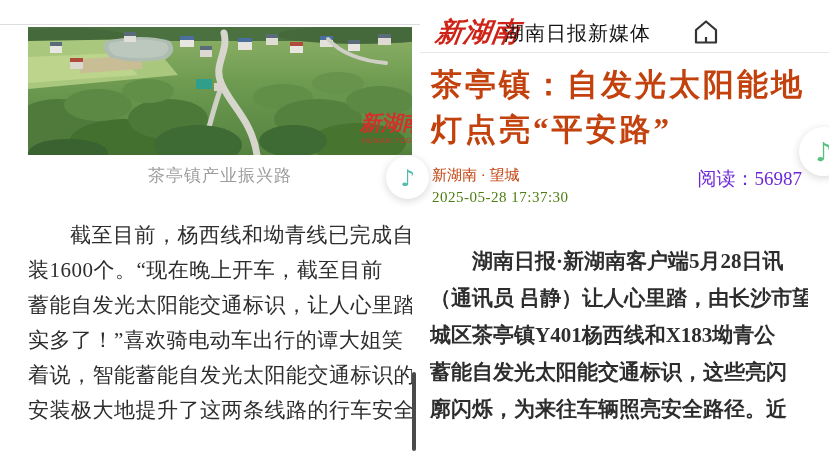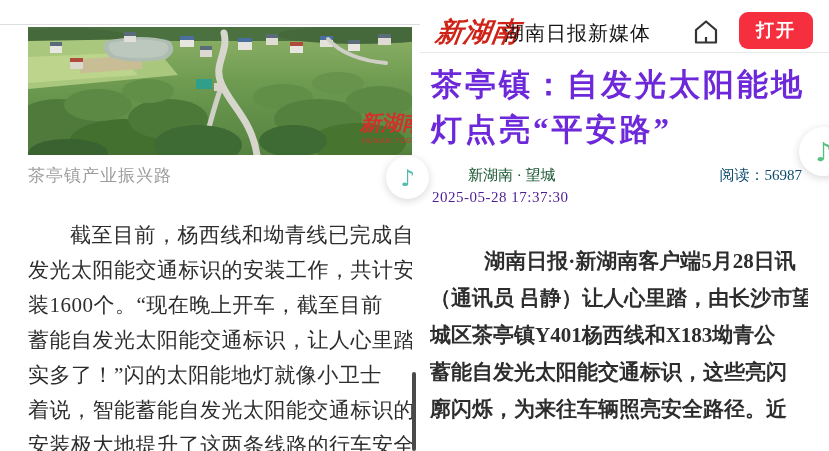--- a/index.html
+++ b/index.html
@@ -2,48 +2,48 @@
 <html><head>
 <meta charset="utf-8">
 <style>
   html,body{margin:0;padding:0;background:#fff;}
   #app{position:relative;width:829px;height:451px;background:#fff;overflow:hidden;
        font-family:"Liberation Serif","DejaVu Serif",serif;color:#222;}
 
   
   .left-hairline{position:absolute;left:0;top:24px;width:420px;height:1px;background:#ddd;}
   .photo-wrap{position:absolute;left:28px;top:27px;width:384px;height:128px;overflow:hidden;background:#6f9e52;}
-  .photo-caption{position:absolute;left:28px;top:164px;width:384px;text-align:left;
+  .photo-caption{position:absolute;left:28px;top:164px;width:384px;text-align:center;
        font-size:17px;color:#9c9c9c;letter-spacing:1px;white-space:nowrap;}
 
   .body-col{position:absolute;font-size:21px;color:#2d2d2d;}
   .body-col .line{white-space:nowrap;overflow:hidden;}
   #left-body{left:28px;top:218px;width:384px;}
   #left-body .line{height:35px;line-height:35px;letter-spacing:0.5px;}
   #right-body{left:430px;top:243px;width:378px;}
   #right-body .line{height:37px;line-height:37px;font-weight:bold;}
-  .indent{padding-left:42px;text-align:center;}
+  .indent{padding-left:42px;}
 
   
   .logo{position:absolute;left:436px;top:14px;font-size:27px;font-weight:bold;font-style:italic;
         color:#cf2318;transform:skewX(-8deg);letter-spacing:1px;white-space:nowrap;}
   .brand{position:absolute;left:504px;top:20px;font-size:20px;color:#151515;letter-spacing:1px;white-space:nowrap;}
   .home-btn{position:absolute;left:691px;top:17px;width:30px;height:30px;cursor:pointer;}
   .open-btn{position:absolute;left:739px;top:12px;width:74px;height:37px;border-radius:9px;
         background:#f52f3e;color:#fff;font-size:18px;font-weight:bold;text-align:center;line-height:37px;
         letter-spacing:2px;cursor:pointer;font-family:"Liberation Sans","DejaVu Sans",sans-serif;}
   .header-divider{position:absolute;left:420px;top:52px;width:409px;height:1px;background:#e8e8e8;}
 
   
   .title{position:absolute;left:431px;top:62px;width:398px;font-size:31px;line-height:45px;
-        font-weight:bold;color:#6d28d9;letter-spacing:3px;}
+        font-weight:bold;color:#c2410c;letter-spacing:3px;}
   .title .t-line{white-space:nowrap;}
-  .meta-source{position:absolute;left:432px;top:166px;font-size:15px;color:#14532d;white-space:nowrap;margin-left:36px;}
-  .meta-reads{position:absolute;left:640px;top:166px;width:162px;text-align:right;font-size:15px;color:#0c4a6e;white-space:nowrap;}
-  .meta-date{position:absolute;left:432px;top:189px;font-size:15px;color:#4c1d95;letter-spacing:0.5px;white-space:nowrap;}
+  .meta-source{position:absolute;left:432px;top:166px;font-size:15px;color:#c2410c;white-space:nowrap;}
+  .meta-reads{position:absolute;left:640px;top:166px;width:162px;text-align:right;font-size:19px;color:#6d28d9;white-space:nowrap;}
+  .meta-date{position:absolute;left:432px;top:189px;font-size:15px;color:#4d7c0f;letter-spacing:0.5px;white-space:nowrap;}
 
   
   .audio-fab{position:absolute;background:#fff;border-radius:50%;box-shadow:0 2px 9px rgba(0,0,0,0.16);
         display:flex;align-items:center;justify-content:center;cursor:pointer;
         font-family:"DejaVu Sans","Liberation Sans",sans-serif;}
   #fab-left{left:386px;top:156px;width:43px;height:43px;font-size:23px;color:#4fbcae;}
   #fab-right{left:799px;top:127px;width:49px;height:49px;font-size:26px;color:#55c07f;}
 
   
   .scroll-thumb{position:absolute;left:412px;top:372px;width:4px;height:79px;background:#4a4a4a;border-radius:2px;}
@@ -130,37 +130,35 @@
         <text x="0" y="0" font-size="21" font-weight="bold" font-style="italic" fill="#d4302a" font-family="Liberation Serif, DejaVu Serif, serif">新湖南</text>
         <text x="2" y="13" font-size="7" fill="#d4302a" letter-spacing="1" font-family="Liberation Sans, DejaVu Sans, sans-serif">HUNAN TODAY</text>
       </g>
     </svg>
   </div>
 
   <div class="photo-caption">茶亭镇产业振兴路</div>
 
   <div id="left-body" class="body-col">
     <div class="line indent">截至目前，杨西线和坳青线已完成自</div>
-    <div class="line">发光太阳能交通标识的安装工作，共计安</div>
     <div class="line">装1600个。“现在晚上开车，截至目前</div>
     <div class="line">蓄能自发光太阳能交通标识，让人心里踏</div>
-    <div class="line">实多了！”闪的太阳能地灯就像小卫士</div>
+    <div class="line">实多了！”喜欢骑电动车出行的谭大姐笑</div>
     <div class="line">着说，智能蓄能自发光太阳能交通标识的</div>
     <div class="line">安装极大地提升了这两条线路的行车安全</div>
   </div>
 
   <div class="logo">新湖南</div>
   <div class="brand">湖南日报新媒体</div>
   <div class="home-btn">
     <svg width="30" height="30" viewBox="0 0 30 30">
       <path d="M5,13 L15,4.5 L25,13 V25.5 H5 Z" fill="none" stroke="#333" stroke-width="2.2" stroke-linejoin="round"></path>
       <line x1="15" y1="20" x2="15" y2="25.5" stroke="#333" stroke-width="2.2"></line>
     </svg>
   </div>
-  <div class="open-btn">打开</div>
   <div class="header-divider"></div>
 
   <div class="title">
     <div class="t-line">茶亭镇：自发光太阳能地</div>
     <div class="t-line">灯点亮“平安路”</div>
   </div>
   <div class="meta-source">新湖南 · 望城</div>
   <div class="meta-reads">阅读：56987</div>
   <div class="meta-date">2025-05-28 17:37:30</div>
 

